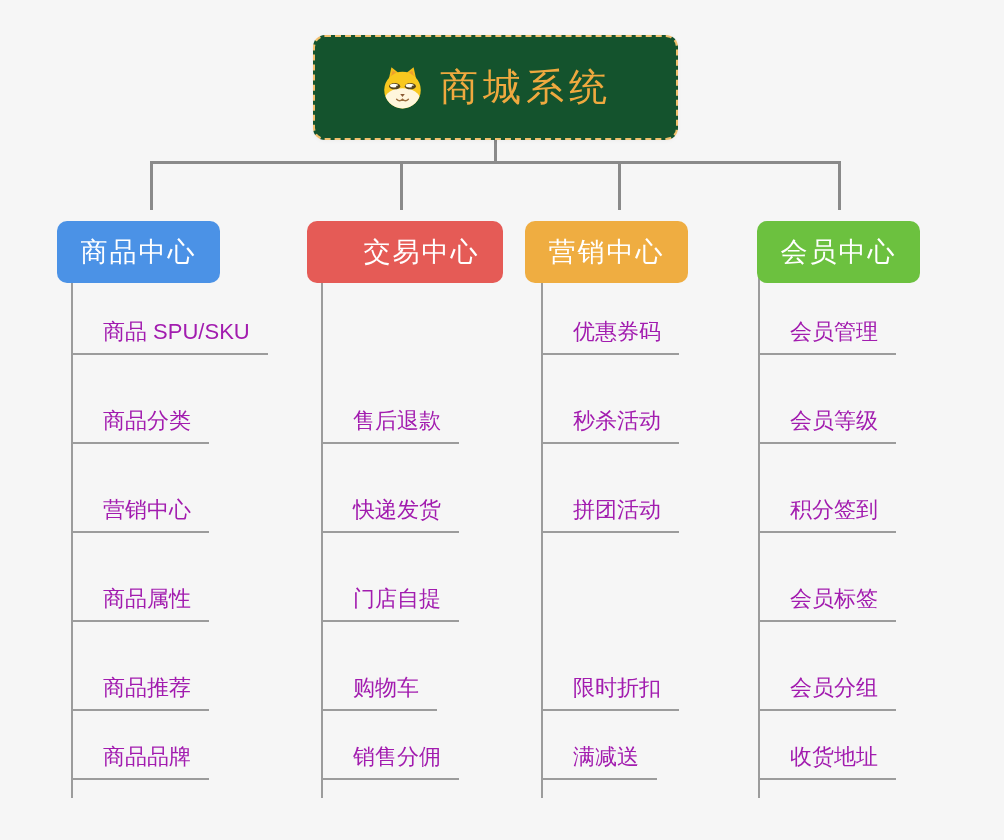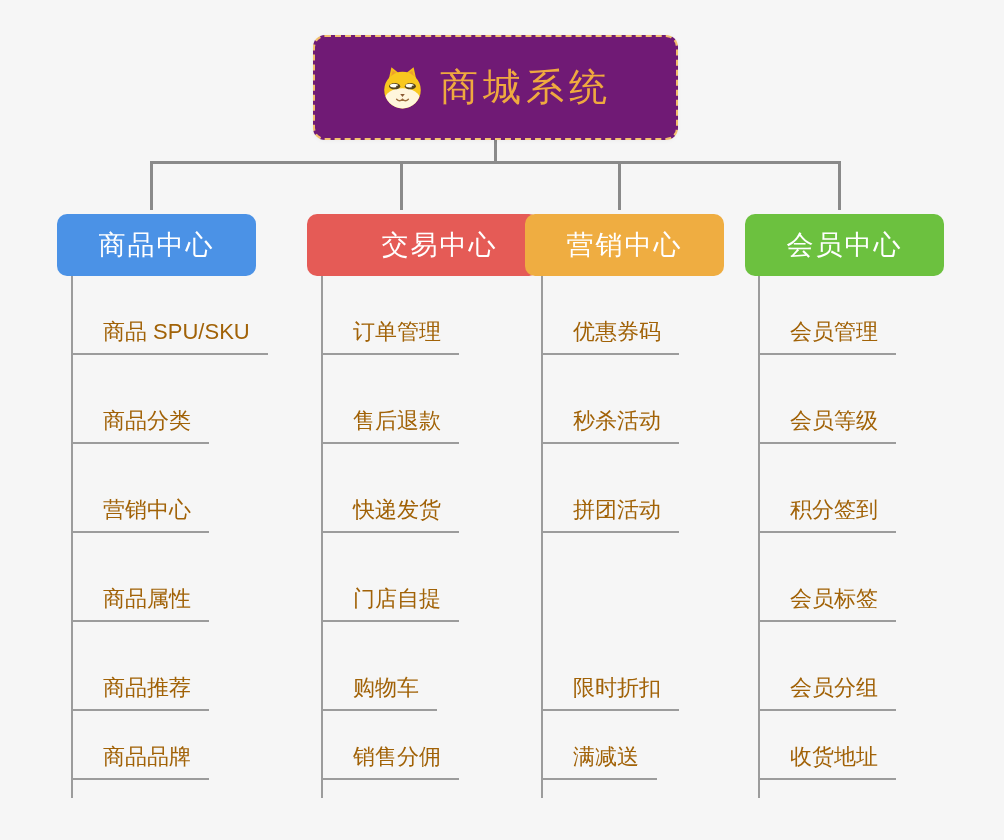--- a/index.html
+++ b/index.html
@@ -16,45 +16,45 @@
   .stem{left:494px;top:140px;width:3px;height:23px;}
   .bus{left:150px;top:161px;width:691px;height:3px;}
   .drop{top:161px;width:3px;height:49px;}
   .drop.d0{left:150px}.drop.d1{left:400px}.drop.d2{left:618px}.drop.d3{left:838px}
   .spine{position:absolute;top:271px;width:2px;height:527px;background:#9c9c9c;}
   .spine.s0{left:71px}.spine.s1{left:321px}.spine.s2{left:541px}.spine.s3{left:758px}
 
   
   .root-node{
     position:absolute;left:313px;top:35px;width:365px;height:105px;
-    background:#701a75;border:2px dashed #f2c06e;border-radius:12px;
+    background:#14532d;border:2px dashed #f2c06e;border-radius:12px;
     box-sizing:border-box;
     display:flex;align-items:center;justify-content:center;gap:14px;
     box-shadow:0 1px 4px rgba(0,0,0,0.04);
   }
   .root-title{
     font-size:38px;letter-spacing:5px;font-weight:500;color:#efa93f;
     white-space:nowrap;
   }
   .doge{width:47px;height:47px;display:inline-block;}
 
   
   .branch{
-    position:absolute;top:214px;width:199px;height:62px;
+    position:absolute;top:221px;width:163px;height:62px;
     border-radius:10px;color:#ffffff;font-size:27px;letter-spacing:2px;
     display:flex;align-items:center;justify-content:center;
   }
   .branch.b0{left:57px}.branch.b1{left:307px}.branch.b2{left:525px}.branch.b3{left:745px}
 
   
   .leaf{
     position:absolute;height:34px;line-height:30px;
     padding:0 18px 2px 32px;
     border-bottom:2px solid #9c9c9c;
-    font-size:22px;color:#a16207;white-space:nowrap;
+    font-size:22px;color:#a21caf;white-space:nowrap;
   }
   .leaf.c0{left:71px}.leaf.c1{left:321px}.leaf.c2{left:541px}.leaf.c3{left:758px}
   .leaf.r0{top:317px}.leaf.r1{top:406px}.leaf.r2{top:495px}
   .leaf.r3{top:584px}.leaf.r4{top:673px}.leaf.r5{top:742px}
 </style>
 </head>
 <body>
 
 <div class="canvas">
 
@@ -97,30 +97,29 @@
         <path d="M32.5 46 h7 l-3.5 4.5 Z" fill="#8A5A33"></path>
         <path d="M27 54 Q31.5 58.5 36 54 Q40.5 58.5 45 54" stroke="#9A6B3C" stroke-width="2.2" fill="none" stroke-linecap="round"></path>
       </svg>
     </span>
     <span class="root-title" style="color: rgb(239, 169, 63);">商城系统</span>
   </div>
 
   <div class="branch b0" style="background-color: rgb(75, 146, 230);">商品中心</div>
   <div class="branch b1" style="background-color: rgb(229, 91, 86); padding-left: 33px;">交易中心</div>
   <div class="branch b2" style="background-color: rgb(239, 173, 65);">营销中心</div>
-  <div class="branch b3" style="background-color: rgb(108, 193, 63);">会员中心</div>
+  <div class="branch b3" style="background-color: rgb(108, 193, 63); margin-left: 12px;">会员中心</div>
 
   <div class="leaf c0 r0">商品 SPU/SKU</div>
   <div class="leaf c0 r1">商品分类</div>
   <div class="leaf c0 r2">营销中心</div>
   <div class="leaf c0 r3">商品属性</div>
   <div class="leaf c0 r4">商品推荐</div>
   <div class="leaf c0 r5">商品品牌</div>
 
-  <div class="leaf c1 r0">订单管理</div>
   <div class="leaf c1 r1">售后退款</div>
   <div class="leaf c1 r2">快递发货</div>
   <div class="leaf c1 r3">门店自提</div>
   <div class="leaf c1 r4">购物车</div>
   <div class="leaf c1 r5">销售分佣</div>
 
   <div class="leaf c2 r0">优惠券码</div>
   <div class="leaf c2 r1">秒杀活动</div>
   <div class="leaf c2 r2">拼团活动</div>
   <div class="leaf c2 r4">限时折扣</div>

